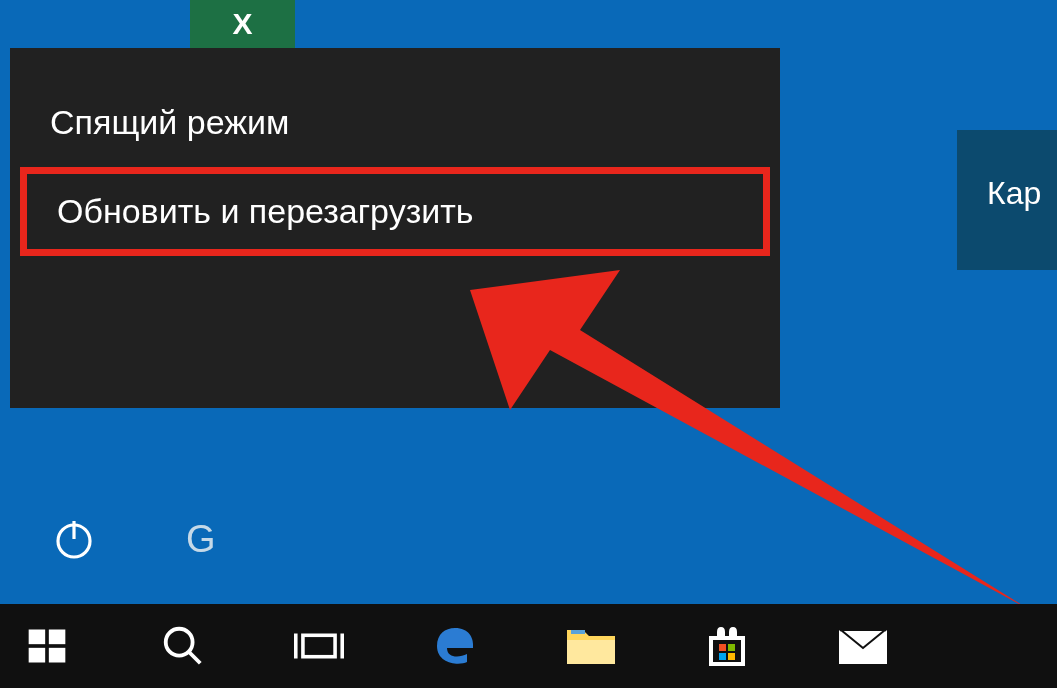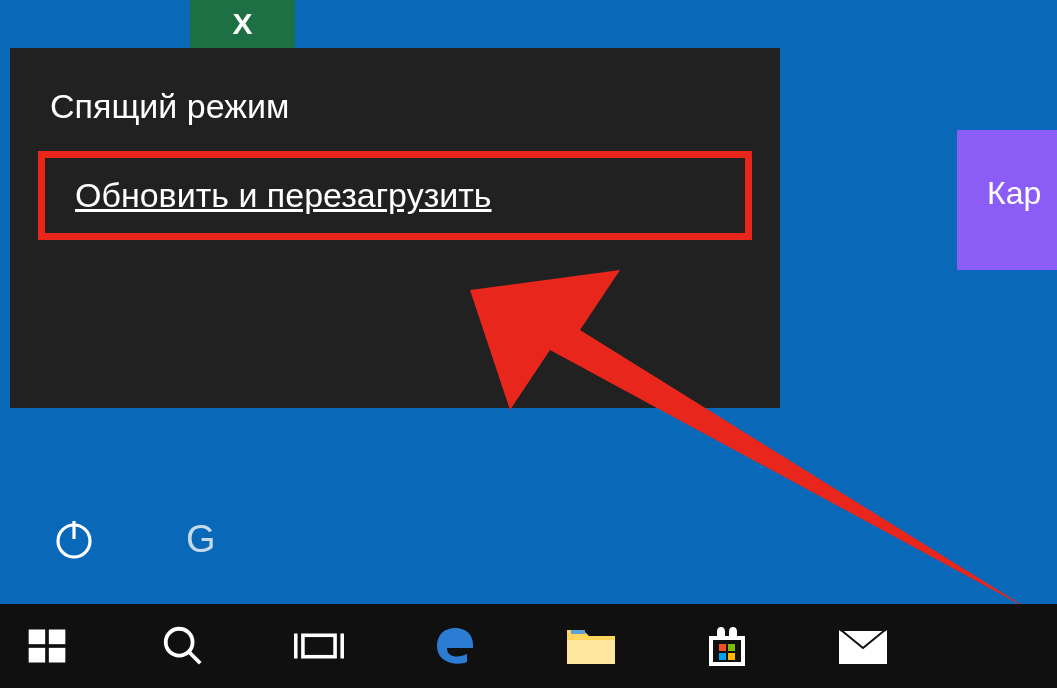--- a/index.html
+++ b/index.html
@@ -33,48 +33,47 @@
       color: white;
       font-size: 30px;
       font-weight: bold;
     }
     .tile-label {
       position: absolute;
       right: 0;
       top: 130px;
       width: 100px;
       height: 140px;
-      background: #8b5cf6;
+      background: #0c4a6e;
       color: white;
       font-size: 32px;
       padding: 45px 10px 10px 30px;
     }
     .power-menu {
       position: absolute;
       left: 10px;
       top: 48px;
       width: 770px;
       height: 360px;
       background: #212121;
       display: flex;
       flex-direction: column;
-      padding: 14px 0;
+      padding: 30px 0;
     }
     .menu-item {
       color: #ffffff;
       font-size: 34px;
       font-weight: 300;
       padding: 25px 40px;
       cursor: pointer;
     }
     .menu-item.highlighted {
       border: 7px solid #e8261c;
-      margin: 0 28px;
+      margin: 0 10px;
       padding: 18px 30px;
-      text-decoration: underline;
     }
     .arrow-annotation {
       position: absolute;
       left: 470px;
       top: 270px;
       width: 560px;
       height: 340px;
       pointer-events: none;
     }
     .start-area {

